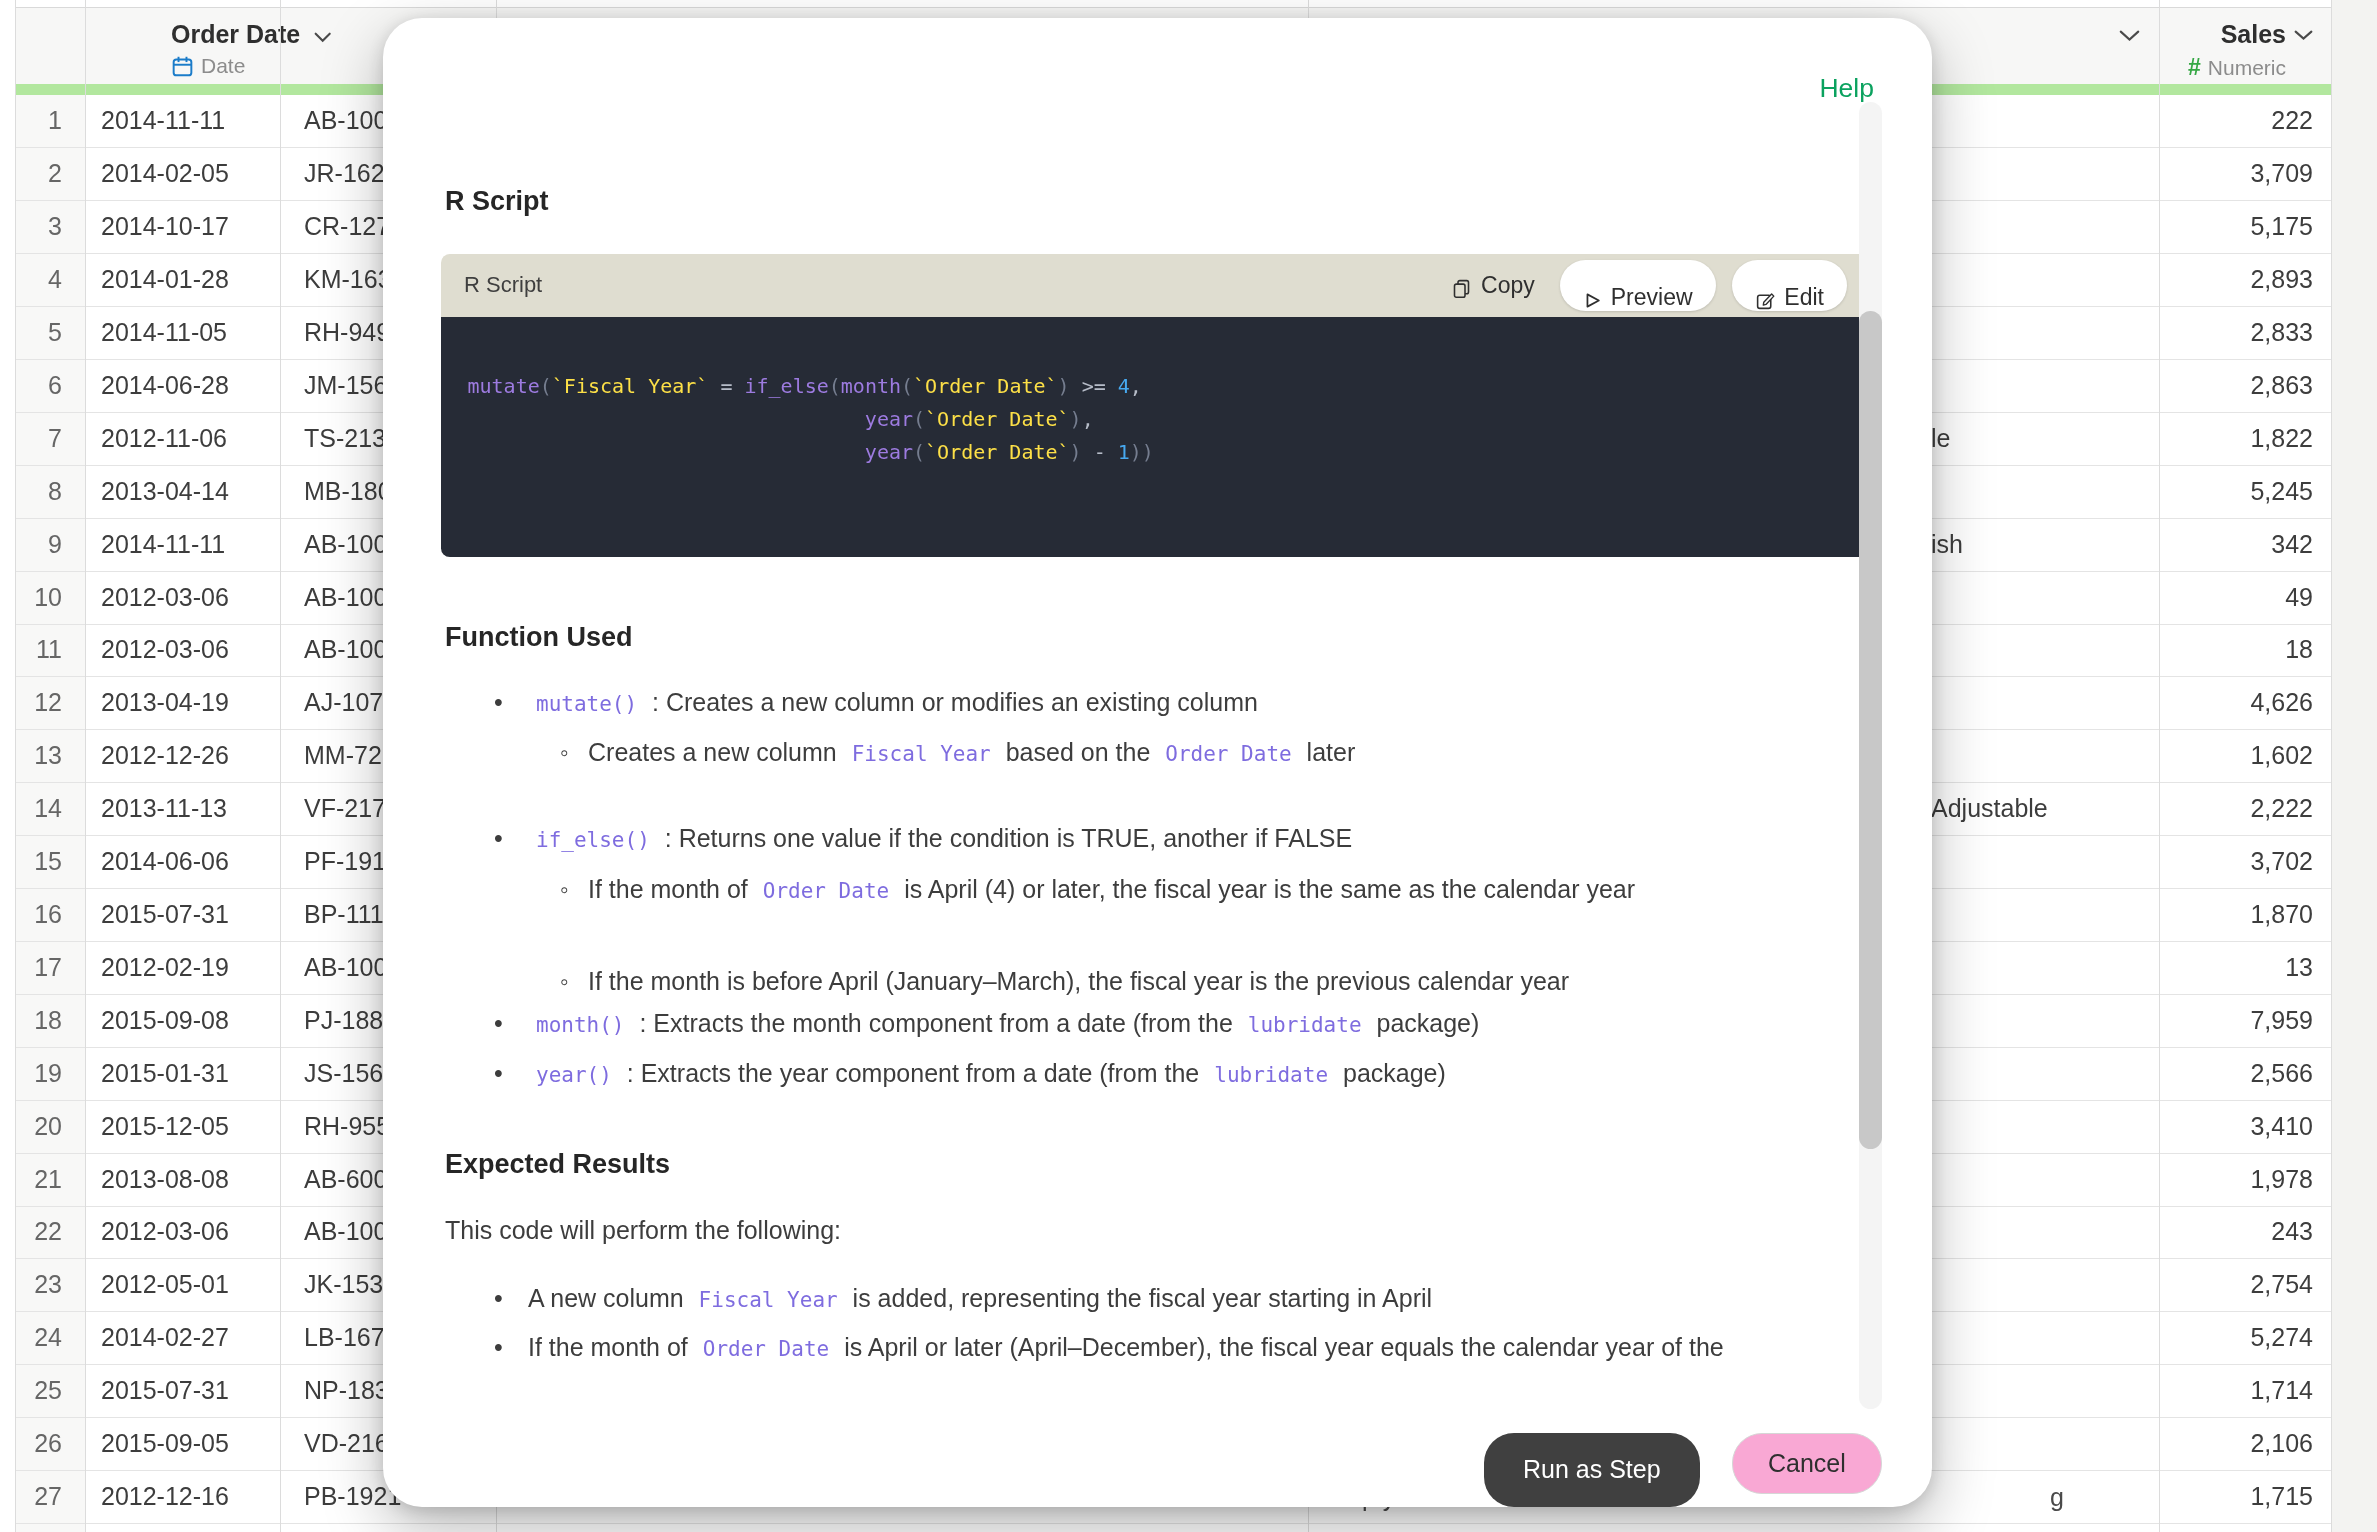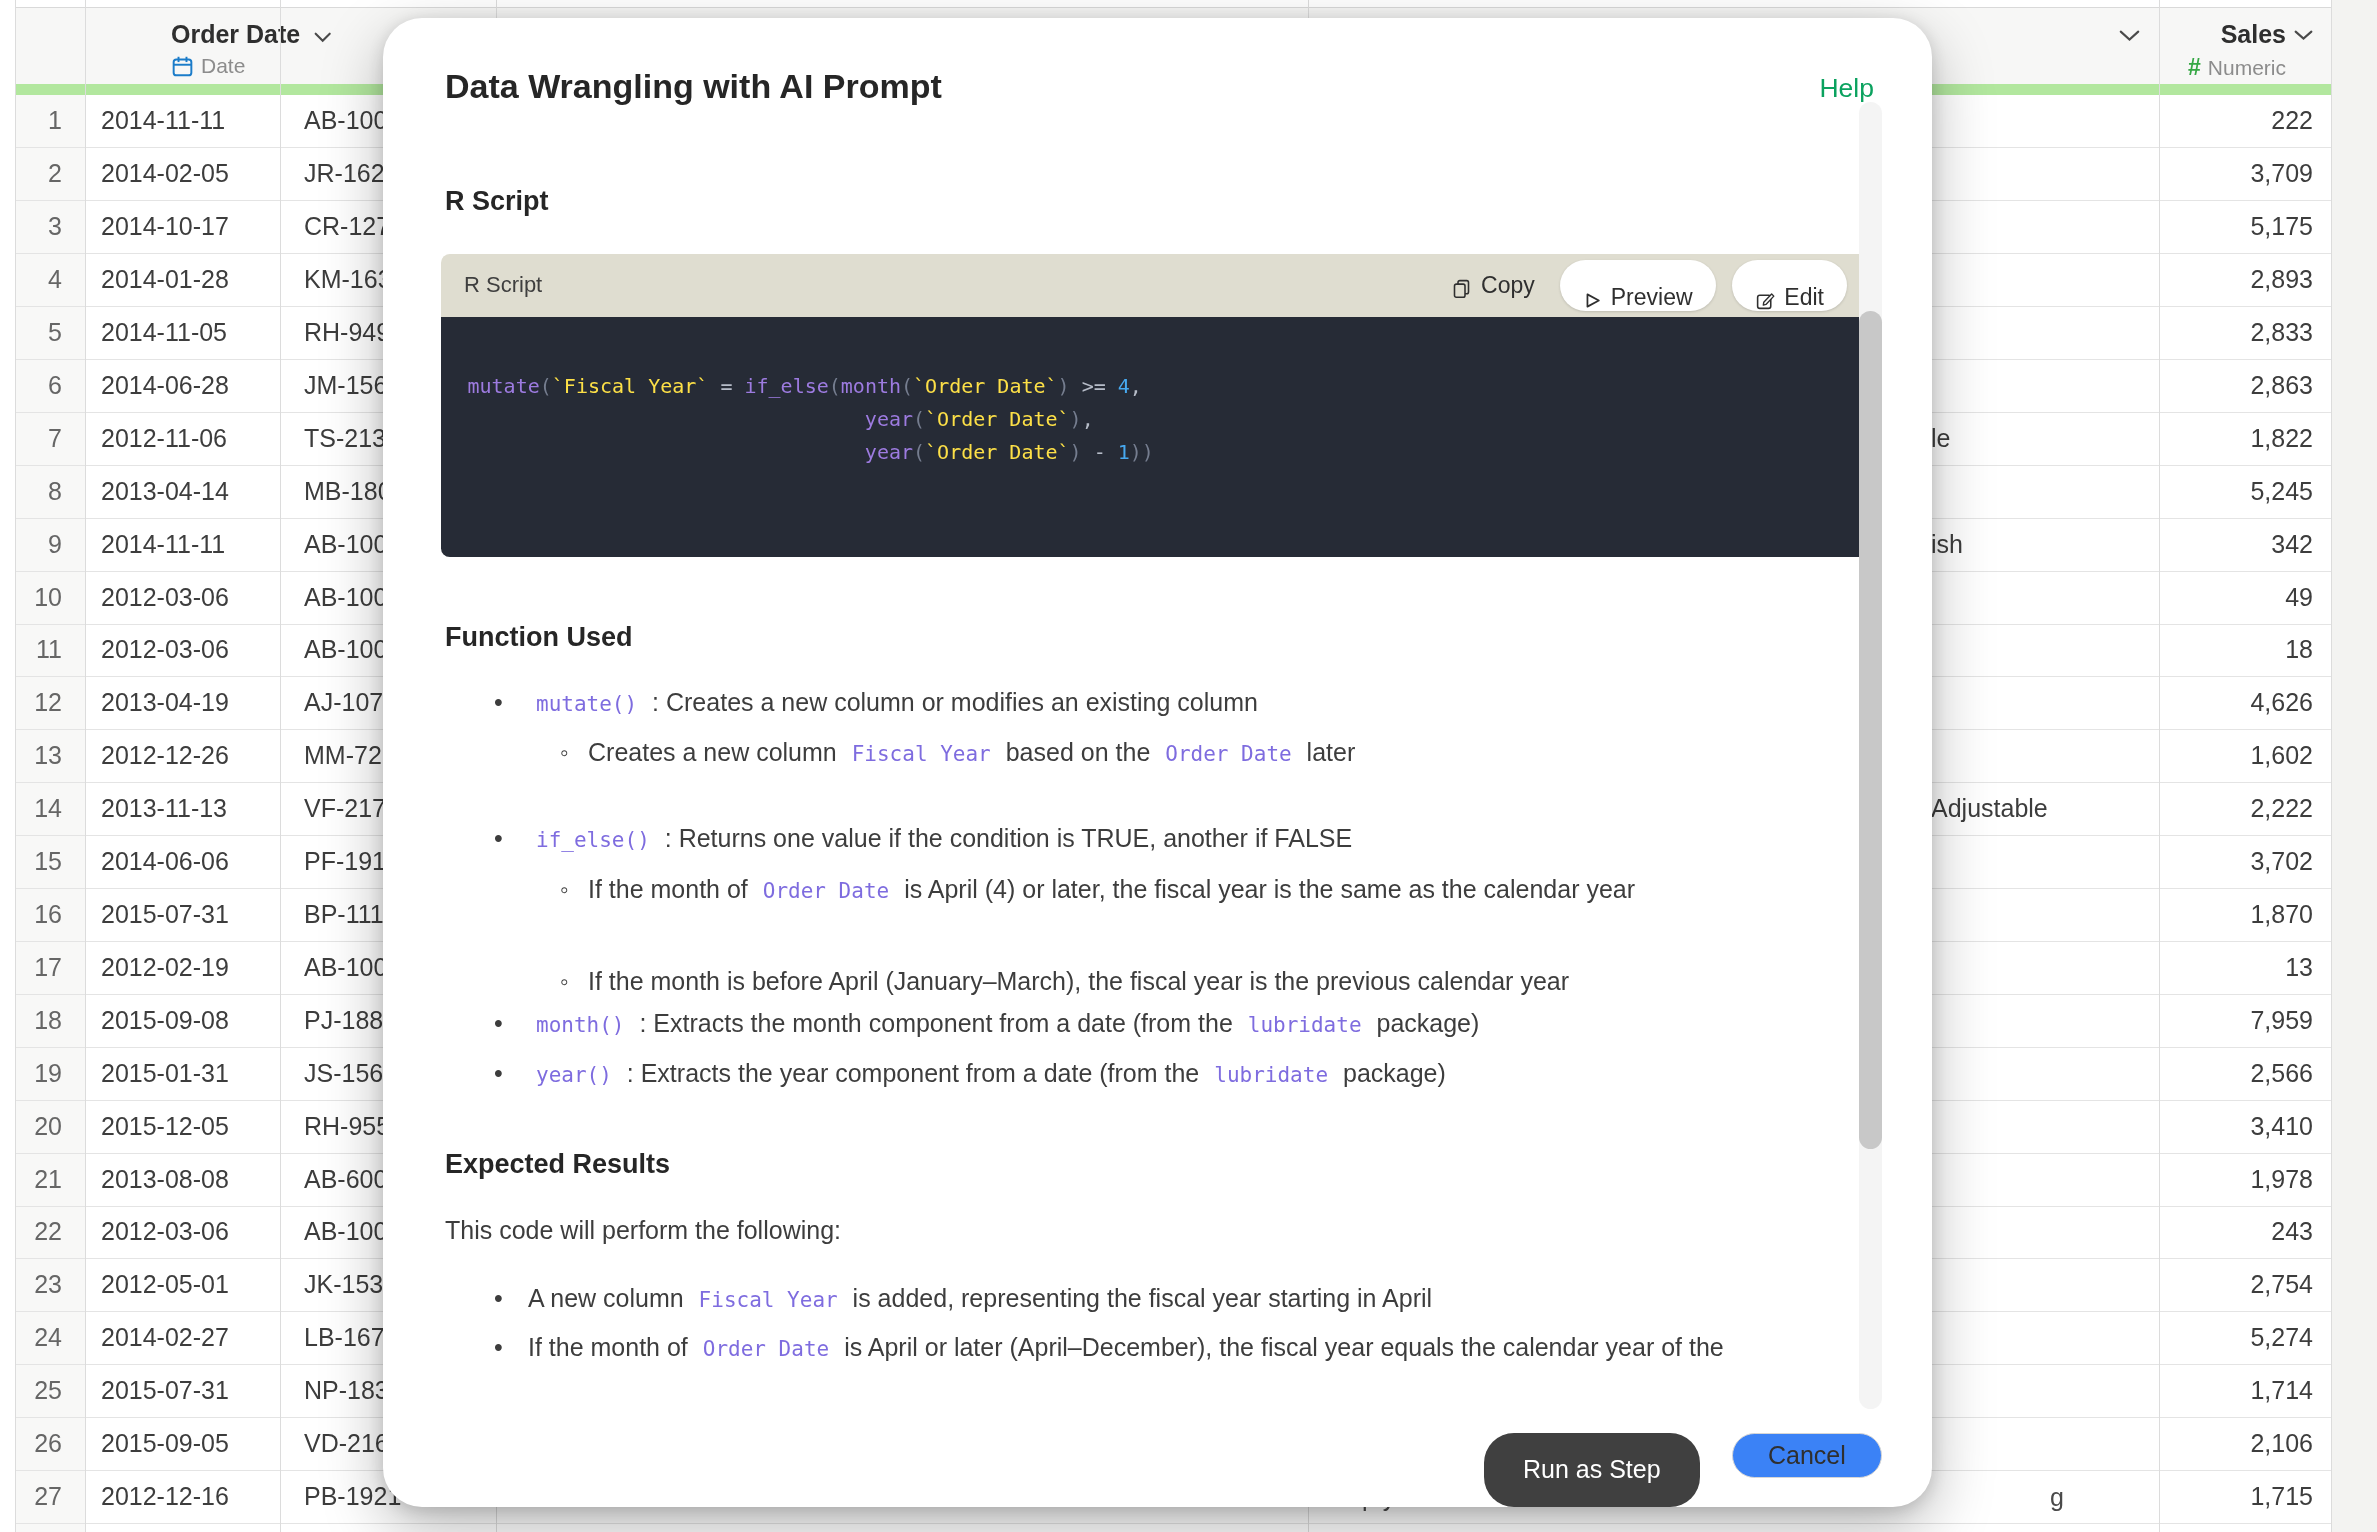--- a/index.html
+++ b/index.html
@@ -43,21 +43,21 @@
            font-family:"DejaVu Sans Mono",monospace;font-size:20px;line-height:33px;white-space:pre;overflow:hidden;}
   .tok-fn{color:#9d7be0;} .tok-p{color:#757d8f;} .tok-str{color:#fde047;text-align:center;} .tok-op{color:#b6bcc8;} .tok-num{color:#47a9f0;} .tok-ws{color:#757d8f;}
   .line-item{position:absolute;right:106px;font-size:25px;line-height:32px;color:#3d3d3d;white-space:nowrap;}
   .lvl1{left:111px;} .lvl2{left:177px;}
   .marker{display:inline-block;width:34px;color:#3d3d3d;}
   .lvl2 .marker{width:28px;}
   .chip{font-family:"DejaVu Sans Mono",monospace;font-size:21px;color:#7e6cdf;margin:0 8px;}
   .m-p{position:absolute;left:62px;font-size:25px;color:#3d3d3d;white-space:nowrap;}
   .btn-run{position:absolute;left:1101px;top:1415px;height:42px;padding:16px 39px;border-radius:30px;background:#404040;
            color:#ffffff;font-size:25px;display:flex;align-items:center;cursor:pointer;}
-  .btn-cancel{position:absolute;left:1349px;top:1415px;height:45px;padding:0 35px;border-radius:30px;background:#3b82f6;
+  .btn-cancel{position:absolute;left:1349px;top:1415px;height:61px;padding:0 35px;border-radius:30px;background:#f9a8d4;
            border:1.8px solid #d6d6d6;box-sizing:border-box;color:#2f2f2f;font-size:25px;display:flex;align-items:center;cursor:pointer;}
   .sb-track{position:absolute;left:1476px;top:84px;width:23px;height:1307px;background:#f4f4f4;border-radius:11.5px;}
   .sb-thumb{position:absolute;left:1476px;top:293px;width:23px;height:838px;background:#c8c8c8;border-radius:11.5px;}
   svg{display:block;}
 </style>
 </head>
 <body>
 
 <div class="canvas">
 
@@ -285,21 +285,20 @@
   <div class="vline" style="left:1308px;"></div>
   <div class="vline" style="left:2159px;"></div>
   <div class="vline" style="left:2331px;"></div>
 
   <div id="bottom-frags">
       <div class="frag-bottom" style="left: 1362px; top: 1483px;">p y</div>
       <div class="frag-bottom" style="left: 2050px; top: 1483px;">g</div>
     </div>
 
   <div class="modal">
-    <div class="m-title">Data Wrangling with AI Prompt</div>
     <div class="m-help">Help</div>
 
     <div class="m-h2" style="top:168px;">R Script</div>
 
     <div class="code-card">
       <div class="cc-head">
         <span class="cc-label">R Script</span>
         <span class="cc-sp"></span>
         <span class="cc-btn plain">
           <span>

